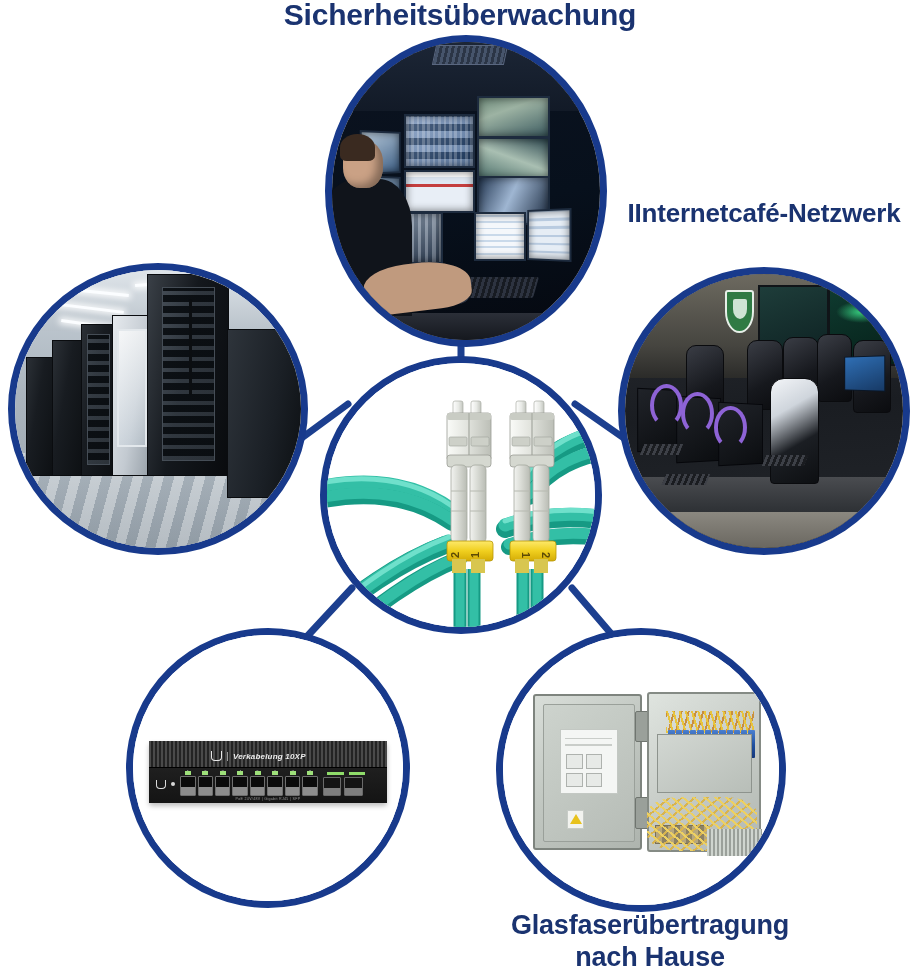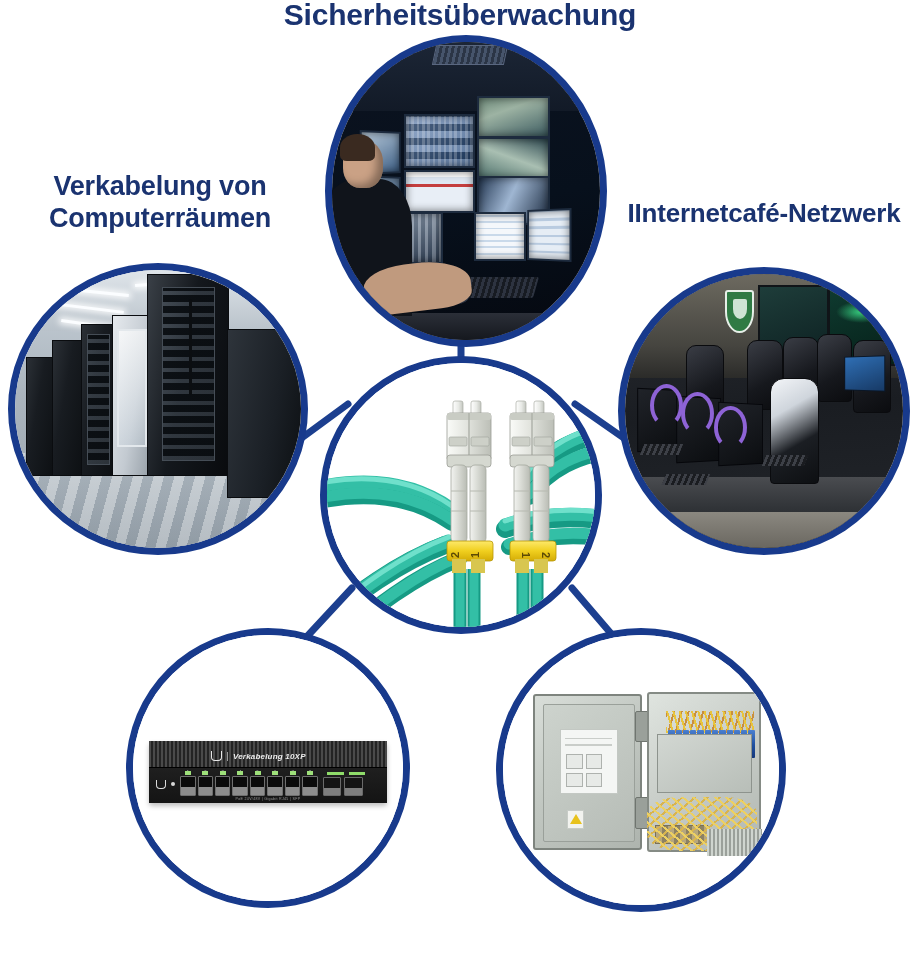--- a/index.html
+++ b/index.html
@@ -552,22 +552,20 @@
       <div class="sv-rack r4">
         <div class="sv-door-glass"></div>
       </div>
       <div class="sv-rack r5">
         <div class="sv-rack-inner"></div>
         <div class="sv-cable"></div>
       </div>
       <div class="sv-rack r6"></div>
     </div>
   </div>
-  <div class="label label-left">Verkabelung von
-Computerräumen</div>
 
   <div class="node" id="node-internet-cafe">
     <div class="photo scene-cafe">
       <div class="cf-wall"></div>
       <div class="cf-window w1"></div>
       <div class="cf-window w2"></div>
       <div class="cf-green-glow"></div>
       <div class="cf-crest"></div>
       <div class="cf-desk"></div>
       <div class="cf-floor"></div>
@@ -672,20 +670,22 @@
         </div>
         <div class="fdb-tray"></div>
         <div class="fdb-port-blocks"></div>
         <div class="fdb-gland" style="left:56%;"></div>
         <div class="fdb-gland" style="left:74%;"></div>
       </div>
       <div class="fdb-loops"></div>
       <div class="fdb-comb"></div>
     </div>
   </div>
+  <div class="label label-bottom-right">Glasfaserübertragung
+nach Hause</div>
 
   <div class="node" id="node-center">
     <div class="photo scene-cable">
       <svg viewBox="0 0 282 278" width="282" height="278" xmlns="http://www.w3.org/2000/svg">
         <defs>
           <linearGradient id="aquaGrad" x1="0" y1="0" x2="0" y2="1">
             <linearGradient></linearGradient>
             <stop offset="0%" stop-color="#6fe0cb"></stop>
             <stop offset="35%" stop-color="#33bfa6"></stop>
             <stop offset="70%" stop-color="#22a890"></stop>

